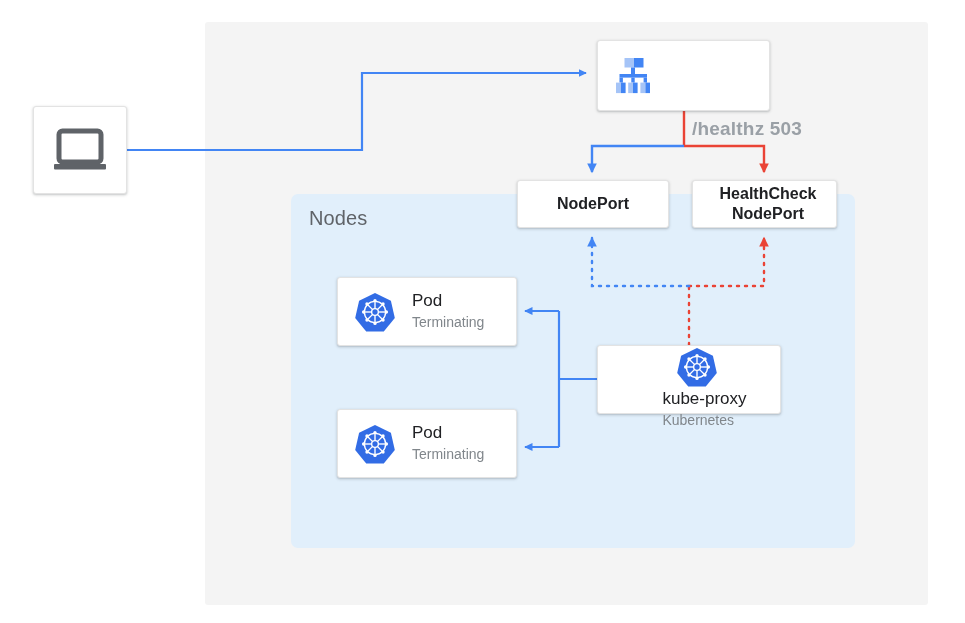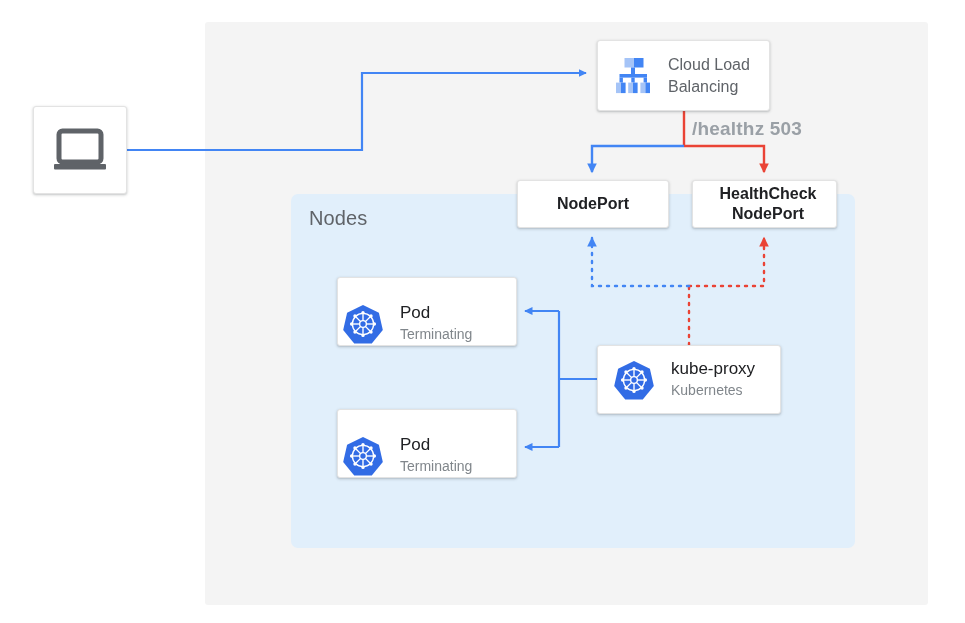--- a/index.html
+++ b/index.html
@@ -115,35 +115,36 @@
     line-height: 20px;
     white-space: nowrap;
   }
 
   
   .box-pod {
     left: 337px;
     width: 180px;
     height: 69px;
     display: flex;
-    align-items: flex-end;
-    padding-left: 4px;
+    align-items: center;
+    padding-left: 16px;
   }
   .box-pod-1 { top: 277px; }
   .box-pod-2 { top: 409px; }
 
   
   .box-kubeproxy {
     left: 597px;
     top: 345px;
     width: 184px;
     height: 69px;
     display: flex;
     align-items: center;
     padding-left: 15px;
+    flex-direction: column;
   }
 
   .node-text {
     margin-left: 16px;
     display: flex;
     flex-direction: column;
     justify-content: center;
   }
   .node-title {
     font-size: 17px;
@@ -254,24 +255,20 @@
         <rect x="21.3" y="22.6" width="3.4" height="5" fill="#4285f4"></rect>
         <rect x="33.6" y="22.6" width="3.4" height="5" fill="#4285f4"></rect>
         <rect x="6" y="27.6" width="5" height="10.5" fill="#a5c4f7"></rect>
         <rect x="11" y="27.6" width="4.6" height="10.5" fill="#4285f4"></rect>
         <rect x="18.2" y="27.6" width="4.8" height="10.5" fill="#a5c4f7"></rect>
         <rect x="23" y="27.6" width="4.6" height="10.5" fill="#4285f4"></rect>
         <rect x="30.4" y="27.6" width="5" height="10.5" fill="#a5c4f7"></rect>
         <rect x="35.4" y="27.6" width="4.6" height="10.5" fill="#4285f4"></rect>
       </svg>
     </span>
-    <div class="clb-text">
-      <div>Cloud Load</div>
-      <div>Balancing</div>
-    </div>
   </div>
 
   <div class="healthz-label">/healthz 503</div>
 
   <div class="box box-nodeport">
     <div class="port-label">NodePort</div>
   </div>
 
   <div class="box box-hcnodeport">
     <div class="port-label">

